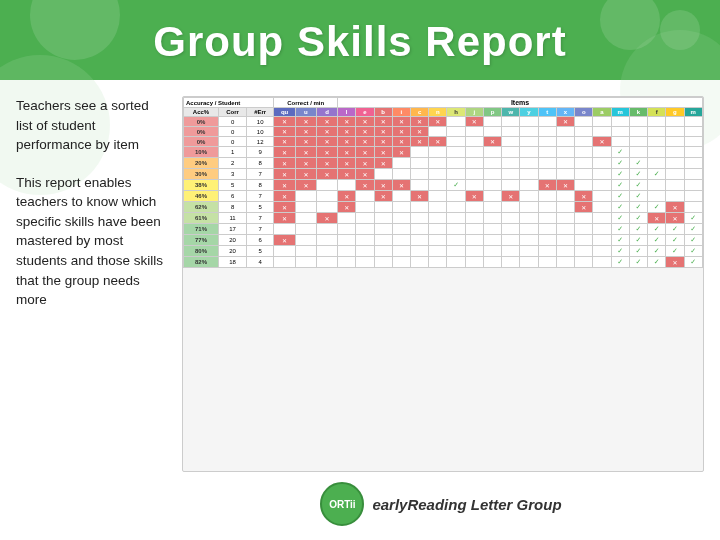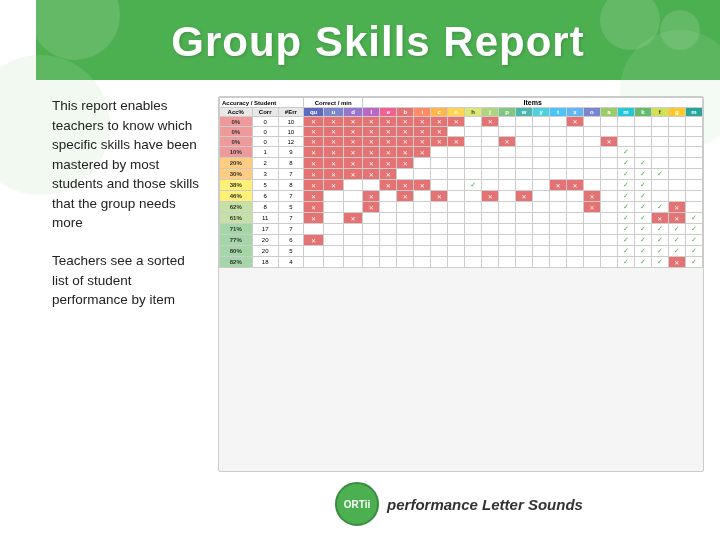--- a/index.html
+++ b/index.html
@@ -10,21 +10,20 @@
       background: #fff;
       font-family: Arial, sans-serif;
       overflow: hidden;
     }
 
     .slide {
       width: 720px;
       height: 540px;
       background: #fff;
       position: relative;
-      padding-left: 36px;
     }
 
     
     .header {
       background: #4caf50;
       width: 100%;
       padding: 18px 0 14px 0;
       text-align: center;
     }
 
@@ -242,22 +241,22 @@
     </div>
     <h1>Group Skills Report</h1>
   </div>
 
   <div class="bg-circle-left"></div>
   <div class="bg-circle-right"></div>
 
   <div class="content">
 
     <div class="text-panel">
+      <div class="text-block">Teachers see a sorted list of student performance by item</div>
       <div class="text-block">This report enables teachers to know which specific skills have been mastered by most students and those skills that the group needs more</div>
-      <div class="text-block">Teachers see a sorted list of student performance by item</div>
     </div>
 
     <div class="right-panel">
 
       <div class="table-container">
         <div class="table-inner">
           <table class="report-table">
             <thead>
               <tr class="header-row-top">
                 <th colspan="3" style="background:#fff;text-align:left;font-size:6px;">Accuracy / Student</th>
@@ -690,19 +689,19 @@
           </table>
         </div>
       </div>
 
       <div class="footer-area">
         <div class="logo-area">
           <div class="logo-circle">
             <span class="logo-inner-text">ORTii</span>
           </div>
           <div>
-            <div class="product-label">performance Letter Sounds</div>
+            <div class="product-label">earlyReading Letter Group</div>
           </div>
         </div>
       </div>
     </div>
   </div>
 </div>
 
 </body></html>

